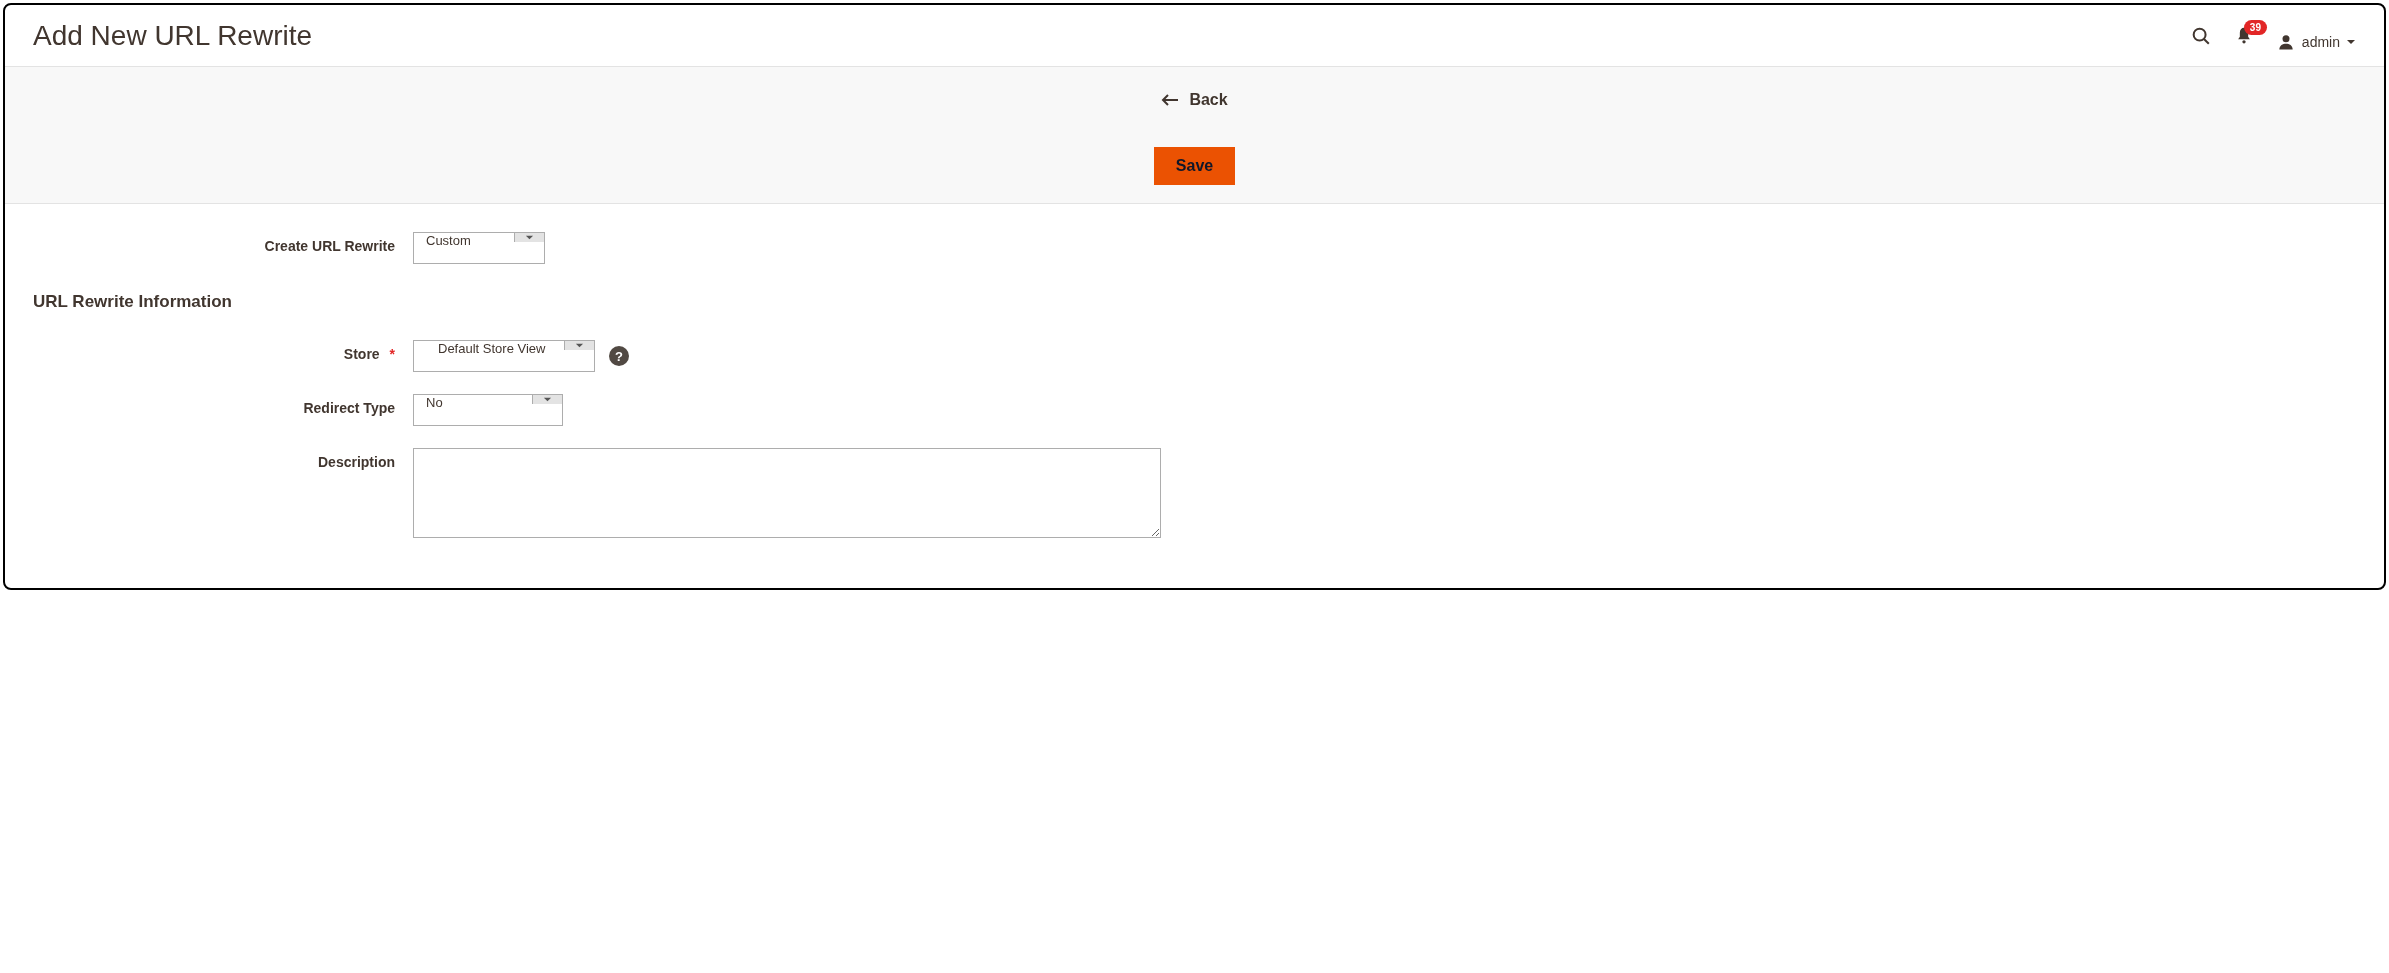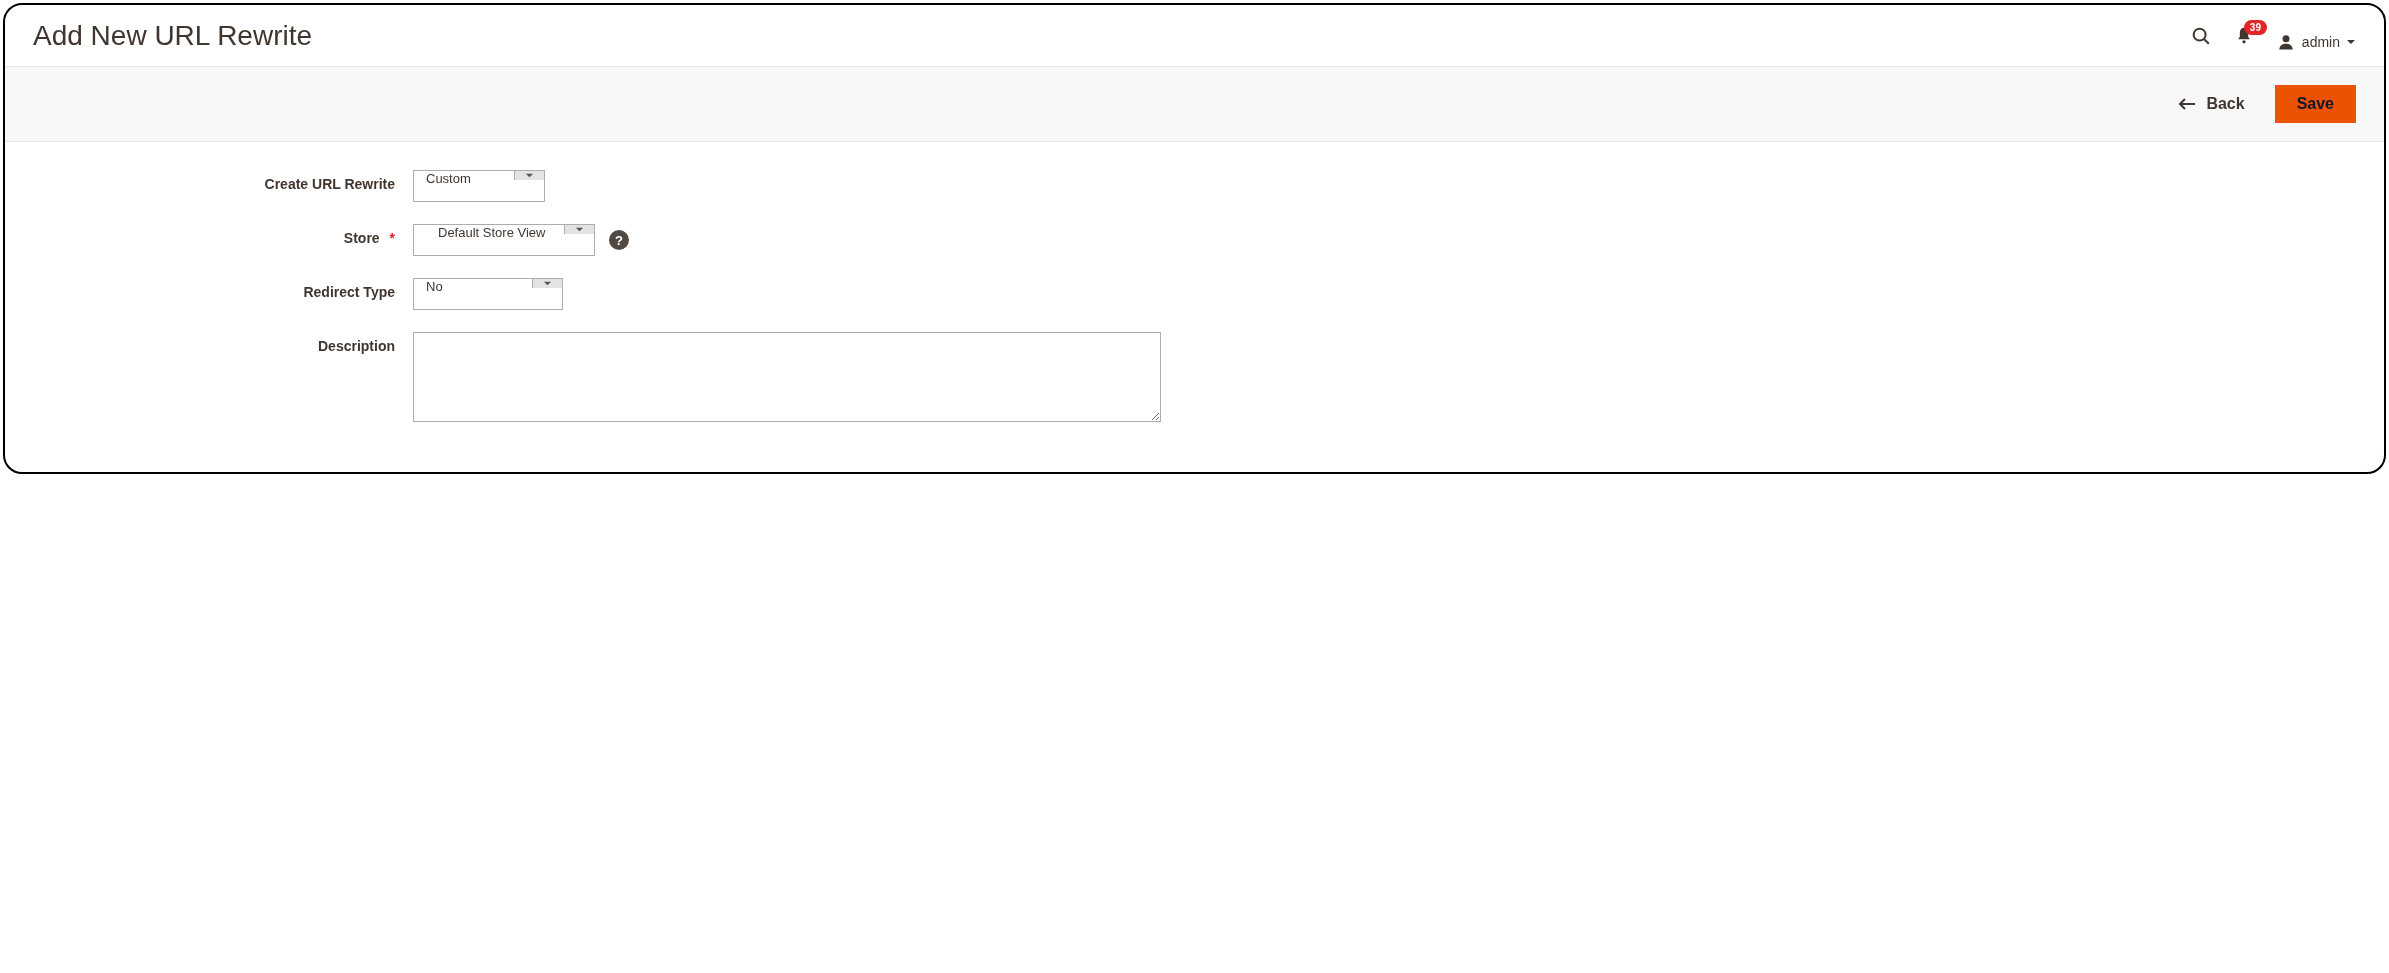--- a/index.html
+++ b/index.html
@@ -9,21 +9,21 @@
     }
     body {
       font-family: 'Helvetica Neue', Helvetica, Arial, sans-serif;
       font-size: 14px;
       color: #41362f;
       background: #fff;
       padding: 3px;
     }
     .frame {
       border: 2px solid #000;
-      border-radius: 19px;
+      border-radius: 8px;
       overflow: hidden;
       background: #fff;
     }
     .header-row {
       display: flex;
       align-items: center;
       justify-content: space-between;
       padding: 14px 28px 14px 28px;
     }
     .page-title {
@@ -65,21 +65,22 @@
       margin-top: 13px;
     }
     .toolbar {
       background: #f8f8f8;
       border-top: 1px solid #e3e3e3;
       border-bottom: 1px solid #e3e3e3;
       display: flex;
       justify-content: flex-end;
       align-items: center;
       padding: 18px 28px;
-      gap: 16px;
+      gap: 32px;
+      flex-direction: column;
     }
     .back-link {
       display: inline-flex;
       align-items: center;
       gap: 10px;
       color: #41362f;
       font-size: 16px;
       font-weight: 600;
       cursor: pointer;
       padding: 6px 14px;
@@ -243,20 +244,21 @@
           <span class="select-value sel-w-100">Custom</span>
           <span class="select-arrow">
             <svg width="9" height="9" viewBox="0 0 10 10" fill="#555">
                 <path d="M1 3 L5 7 L9 3 Z"></path>
               </svg>
           </span>
         </div>
       </div>
     </div>
 
+    <div class="section-heading">URL Rewrite Information</div>
 
     <div class="form-row">
       <div class="form-label-col">
         <span>Store</span>
         <span class="required-mark">*</span>
       </div>
       <div class="form-field-col">
         <div class="select-wrap">
           <span class="select-value indented sel-w-150">Default Store View</span>
           <span class="select-arrow">

